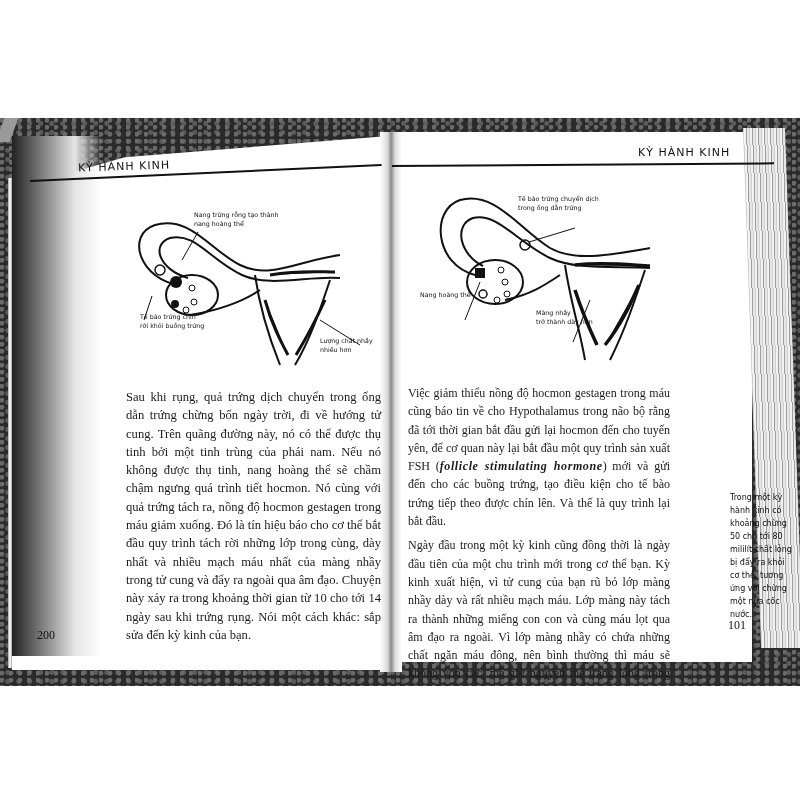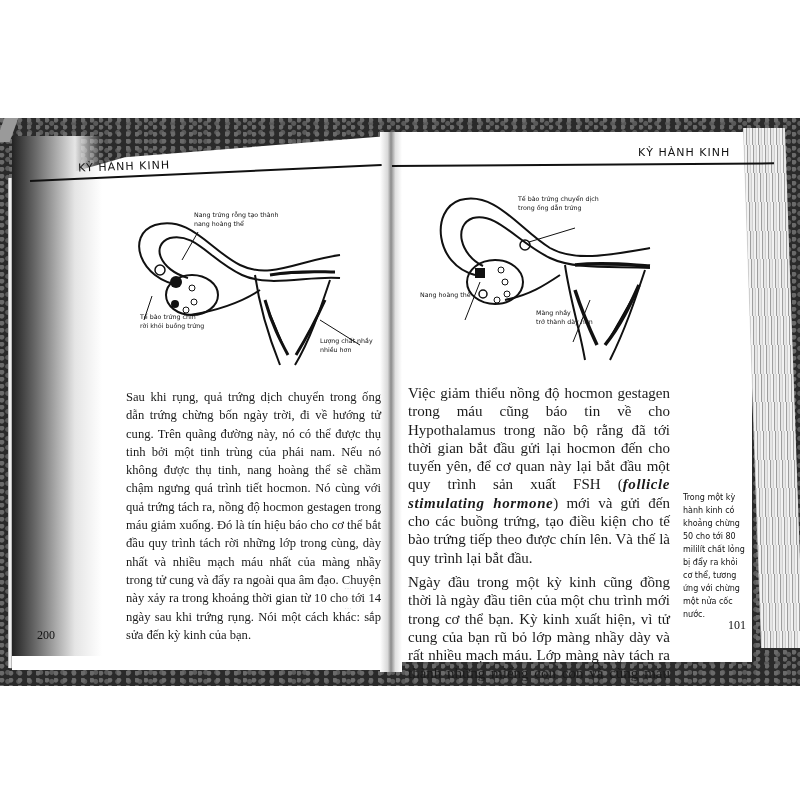--- a/index.html
+++ b/index.html
@@ -24,21 +24,21 @@
   .edges-right { position:absolute; left:752px; top:10px; width:42px; height:520px;
     background:repeating-linear-gradient(90deg,#cfcfcf 0 1px,#f2f2f2 1px 3px,#9e9e9e 3px 4px,#e6e6e6 4px 6px);
     transform:skewX(2deg); }
   .header-rule { position:absolute; height:2px; background:#111; }
   .running-head { position:absolute; font-family:"DejaVu Sans", sans-serif; font-size:11px; letter-spacing:1px; color:#111; transform:scaleY(0.95); }
   .body-text { position:absolute; font-size:12.6px; line-height:18.3px; color:#1b1b1b; text-align:justify; }
   .body-text p { margin:0; }
   .body-text p + p { margin-top:6px; }
   .em { font-weight:bold; font-style:italic; letter-spacing:0.6px; }
   .pageno { position:absolute; font-size:12px; color:#111; }
-  .sidenote { position:absolute; font-family:"DejaVu Sans", sans-serif; font-size:8px; line-height:13px; color:#111; }
+  .sidenote { position:absolute; font-family:"DejaVu Sans", sans-serif; font-size:8px; line-height:13px; color:#111;margin-left:47px; }
   .label { position:absolute; font-family:"DejaVu Sans", sans-serif; font-size:6.3px; line-height:9px; color:#111; white-space:nowrap; }
   svg.anat { position:absolute; overflow:visible; }
   .ghost { position:absolute; font-size:8px; color:#cfcfcf; line-height:10px; }
 </style>
 </head>
 <body>
 
 <div class="photo">
   <div class="backdrop"></div>
   <div class="corner"></div>
@@ -109,20 +109,20 @@
   <div class="label" style="left:518px; top:76px;"><span>Tế bào trứng chuyển dịch<br>trong ống dẫn trứng</span></div>
   <div class="label" style="left:420px; top:172px;"><span>Nang hoàng thể</span></div>
   <div class="label" style="left:536px; top:190px;"><span>Màng nhầy<br>trở thành dày hơn</span></div>
 
   <div class="body-text" style="left:126px; top:270px; width:255px;">
     <p>Sau khi rụng, quả trứng dịch chuyển trong ống dẫn trứng chừng bốn ngày trời, đi về hướng tử cung. Trên quãng đường này, nó có thể được thụ tinh bởi một tinh trùng của phái nam. Nếu nó không được thụ tinh, nang hoàng thể sẽ chầm chậm ngưng quá trình tiết hocmon. Nó cùng với quả trứng tách ra, nồng độ hocmon gestagen trong máu giảm xuống. Đó là tín hiệu báo cho cơ thể bắt đầu quy trình tách rời những lớp trong cùng, dày nhất và nhiều mạch máu nhất của màng nhầy trong tử cung và đẩy ra ngoài qua âm đạo. Chuyện này xảy ra trong khoảng thời gian từ 10 cho tới 14 ngày sau khi trứng rụng. Nói một cách khác: sắp sửa đến kỳ kinh của bạn.</p>
   </div>
   <div class="ghost" style="left:344px; top:466px;">···<br>···<br>···</div>
   <div class="pageno" style="left:37px; top:510px;">200</div>
 
-  <div class="body-text" style="left:408px; top:266px; width:262px; font-size:15px;">
+  <div class="body-text" style="left:408px; top:266px; width:262px; font-size:12px;">
     <p><span>Việc giảm thiểu nồng độ hocmon gestagen trong máu cũng báo tin về cho Hypothalamus trong não bộ rằng đã tới thời gian bắt đầu gửi lại hocmon đến cho tuyến yên, để cơ quan này lại bắt đầu một quy trình sản xuất FSH (</span><span class="em">follicle stimulating hormone</span><span>) mới và gửi đến cho các buồng trứng, tạo điều kiện cho tế bào trứng tiếp theo được chín lên. Và thế là quy trình lại bắt đầu.</span></p>
     <p>Ngày đầu trong một kỳ kinh cũng đồng thời là ngày đầu tiên của một chu trình mới trong cơ thể bạn. Kỳ kinh xuất hiện, vì tử cung của bạn rũ bỏ lớp màng nhầy dày và rất nhiều mạch máu. Lớp màng này tách ra thành những miếng con con và cùng máu lọt qua âm đạo ra ngoài. Vì lớp màng nhầy có chứa những chất ngăn máu đông, nên bình thường thì máu sẽ không vón cục, mà giữ nguyên thể trạng lỏng trong suốt kỳ kinh. Chất lỏng</p>
   </div>
 
   <div class="sidenote" style="left:683px; top:373px; width:62px;">Trong một kỳ hành kinh có khoảng chừng 50 cho tới 80 mililít chất lỏng bị đẩy ra khỏi cơ thể, tương ứng với chừng một nửa cốc nước.</div>
   <div class="pageno" style="left:728px; top:500px;text-align:center;">101</div>
 </div>
 
 </body></html>

